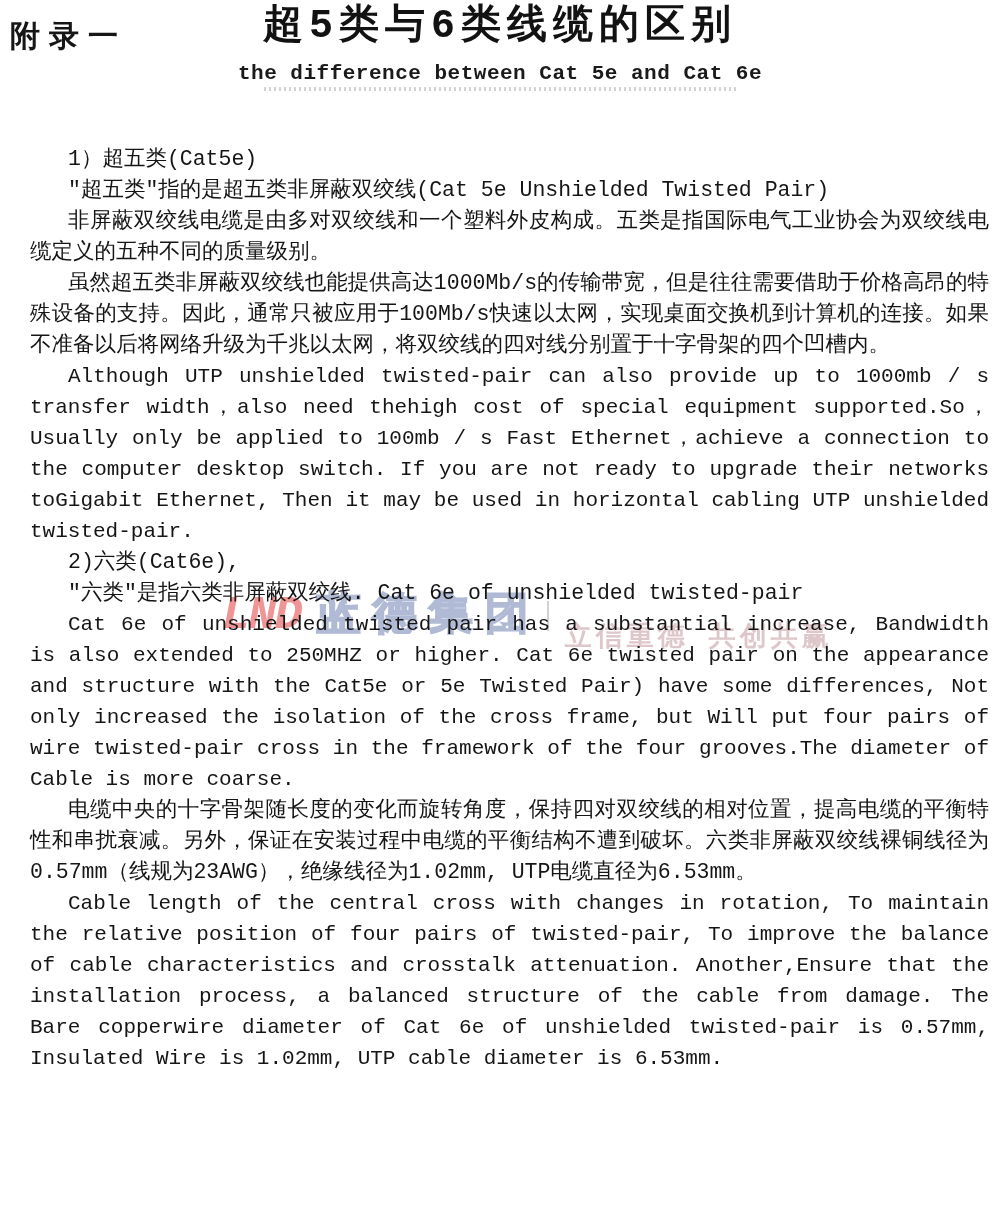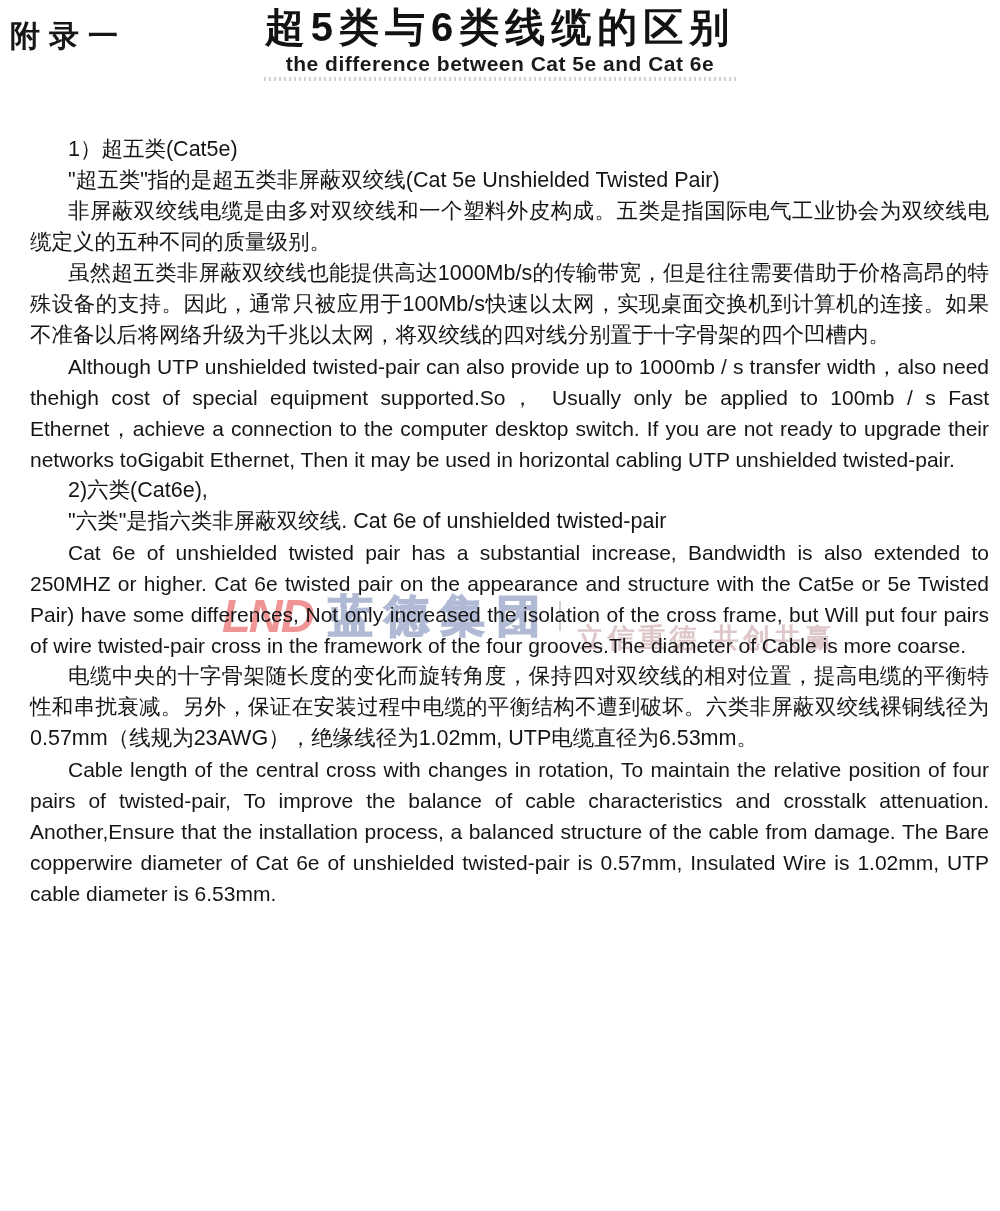--- a/index.html
+++ b/index.html
@@ -1,37 +1,37 @@
 <!DOCTYPE html>
 <html><head>
 <meta charset="utf-8">
 <style>
   html,body{margin:0;padding:0;background:#ffffff;}
   .page{
     position:relative;
     width:1000px;height:1211px;
     background:#ffffff;
-    font-family:Liberation Sans, sans-serif;
+    font-family:Liberation Mono, monospace;
     color:#1c1c1c;
     overflow:hidden;
   }
   
   .appendix{
     position:absolute;left:10px;top:16px;
     font-size:30px;font-weight:bold;letter-spacing:9px;
     color:#161616;white-space:nowrap;
   }
   .title-block{padding-top:4px;text-align:center;}
   .doc-title{
     font-size:40px;font-weight:bold;letter-spacing:6px;
     color:#121212;line-height:46px;
   }
   .doc-subtitle{
     font-size:21px;font-weight:bold;letter-spacing:.5px;
-    color:#1a1a1a;line-height:25px;margin-top:1px;
+    color:#1a1a1a;line-height:25px;margin-top:11px;
   }
   .subtitle-rule{
     width:472px;height:4px;margin:1px auto 0 auto;
     background:repeating-linear-gradient(90deg,#c7c7c7 0 2px,transparent 2px 5px);
     opacity:.8;
   }
   
   .body-text{
     position:relative;z-index:2;
     margin-top:53px;

